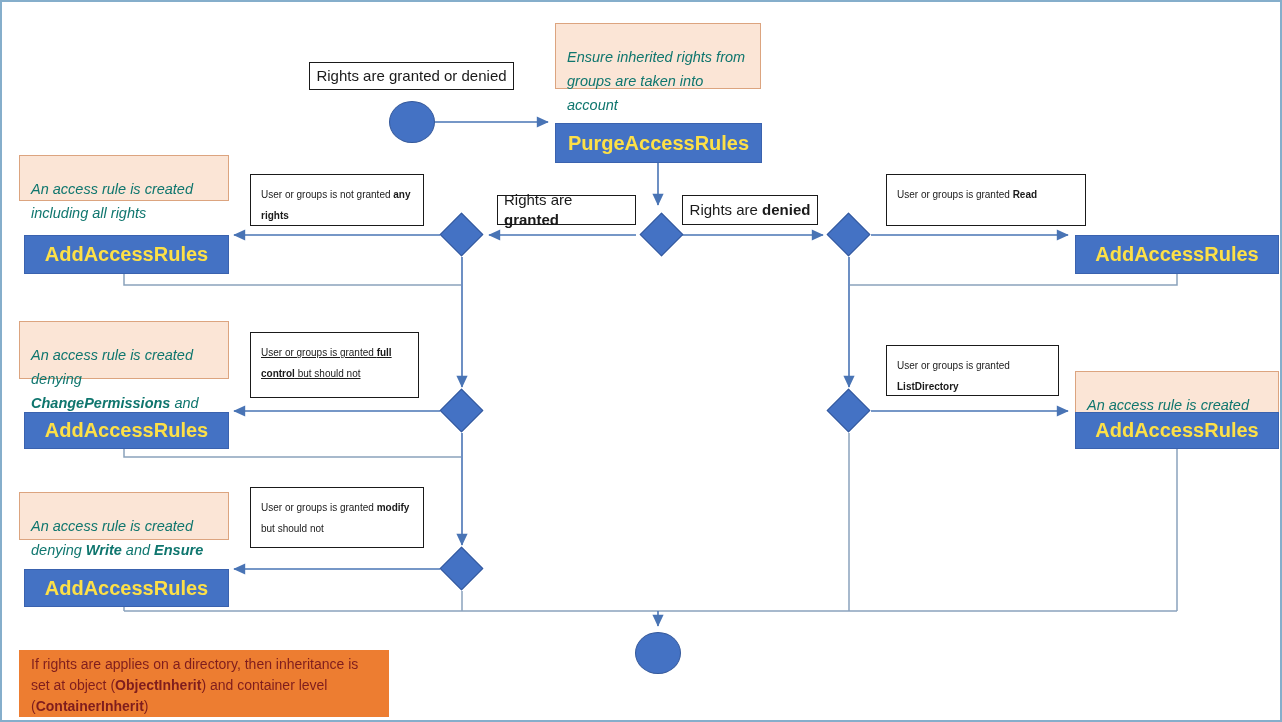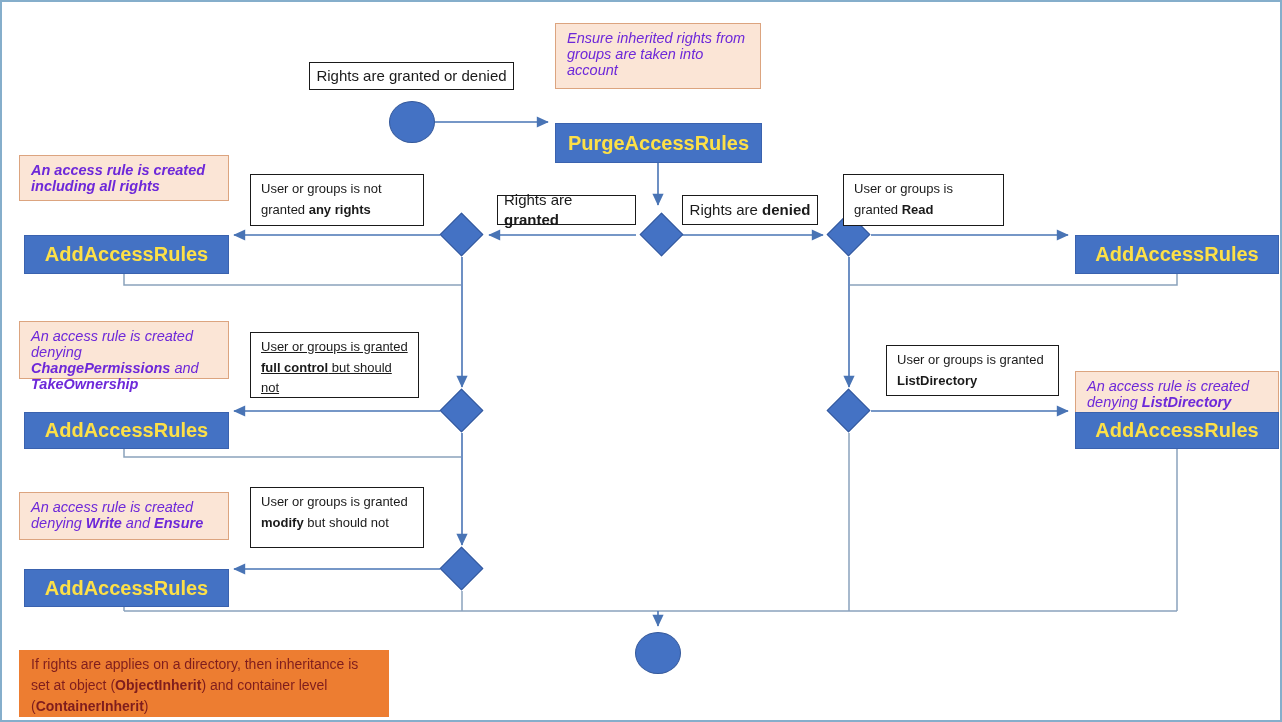--- a/index.html
+++ b/index.html
@@ -8,27 +8,27 @@
     border:2px solid var(--page-border,#85AECB);background:#fff;overflow:hidden;
     font-family:"Liberation Sans",sans-serif;color:#1a1a1a;
   }
   .abs{position:absolute;box-sizing:border-box;}
   svg.wires{position:absolute;left:0;top:0;z-index:1;}
   .node{z-index:2;}
   path.plain{stroke:var(--connector,#8AA2BC);stroke-width:1.5;fill:none;}
   path.arrow{stroke:var(--arrow,#4974B5);stroke-width:1.6;fill:none;}
   #arrhead path{fill:var(--arrow,#4974B5);stroke:none;}
   .label-box{
-    background:#fff;border:1.6px solid #1a1a1a;font-size:13px;line-height:20.5px;
-    padding:4px 10px;
+    background:#fff;border:1.6px solid #1a1a1a;font-size:10px;line-height:20.5px;
+    padding:10px 10px;
   }
   .label-box.center{display:flex;align-items:center;justify-content:center;padding:12px 6px;font-size:15px;}
   .note{
     background:var(--note-fill,#FBE5D6);border:1px solid var(--note-border,#DCA47F);
-    font-style:italic;font-size:14.5px;line-height:16px;padding:6px 11px;color:#6d28d9;
+    font-style:italic;font-size:14.5px;line-height:24px;padding:21px 11px;color:#0f766e;
   }
   .action{
     background:var(--process-fill,#4472C4);border:1px solid var(--process-border,#3A62AE);
     color:#fde047;font-weight:bold;font-size:20px;display:flex;align-items:center;justify-content:center;margin-top:20px;
   }
   .diamond{
     width:31px;height:31px;background:var(--process-fill,#4472C4);
     border:1.5px solid #35599B;transform:rotate(45deg);
   }
   .circle{
@@ -84,25 +84,25 @@
   <div class="abs node label-box center" style="left:495px;top:193px;width:139px;height:30px;">
       <span><span>Rights are </span><span class="b">granted</span></span>
     </div>
   <div class="abs node label-box center" style="left:680px;top:193px;width:136px;height:30px;">
       <span><span>Rights are </span><span class="b">denied</span></span>
     </div>
   <div class="abs node diamond" style="left:644px;top:217px;"></div>
   <div class="abs node diamond" style="left:444px;top:217px;"></div>
   <div class="abs node diamond" style="left:831px;top:217px;"></div>
 
-  <div class="abs node note" style="left:17px;top:153px;width:210px;height:46px;font-weight:bold;"><span><span>An access rule is created including all rights</span></span></div>
+  <div class="abs node note" style="left:17px;top:153px;width:210px;height:46px;"><span><span>An access rule is created including all rights</span></span></div>
   <div class="abs node label-box" style="left:248px;top:172px;width:174px;height:52px;"><span><span>User or groups is not granted </span><span class="b">any rights</span></span></div>
   <div class="abs node action" style="left:22px;top:213px;width:205px;height:39px;">AddAccessRules</div>
 
-  <div class="abs node label-box" style="left:841px;top:172px;width:161px;height:52px;"><span><span>User or groups is granted </span><span class="b">Read</span></span></div>
+  <div class="abs node label-box" style="left:884px;top:172px;width:200px;height:52px;"><span><span>User or groups is granted </span><span class="b">Read</span></span></div>
   <div class="abs node action" style="left:1073px;top:213px;width:204px;height:39px;">AddAccessRules</div>
 
   <div class="abs node note" style="left:17px;top:319px;width:210px;height:58px;"><span><span>An access rule is created denying </span><span class="b">ChangePermissions</span><span> and </span><span class="b">TakeOwnership</span></span></div>
   <div class="abs node label-box" style="left:248px;top:330px;width:169px;height:66px;text-decoration:underline;"><span><span>User or groups is granted </span><span class="b">full control</span><span> but should not</span></span></div>
   <div class="abs node action" style="left:22px;top:390px;width:205px;height:37px;">AddAccessRules</div>
   <div class="abs node diamond" style="left:444px;top:393px;"></div>
 
   <div class="abs node label-box" style="left:884px;top:343px;width:173px;height:51px;"><span><span>User or groups is granted </span><span class="b">ListDirectory</span></span></div>
   <div class="abs node note" style="left:1073px;top:325px;width:204px;height:50px;margin-top:44px;"><span><span>An access rule is created denying </span><span class="b">ListDirectory</span></span></div>
   <div class="abs node action" style="left:1073px;top:390px;width:204px;height:37px;">AddAccessRules</div>

